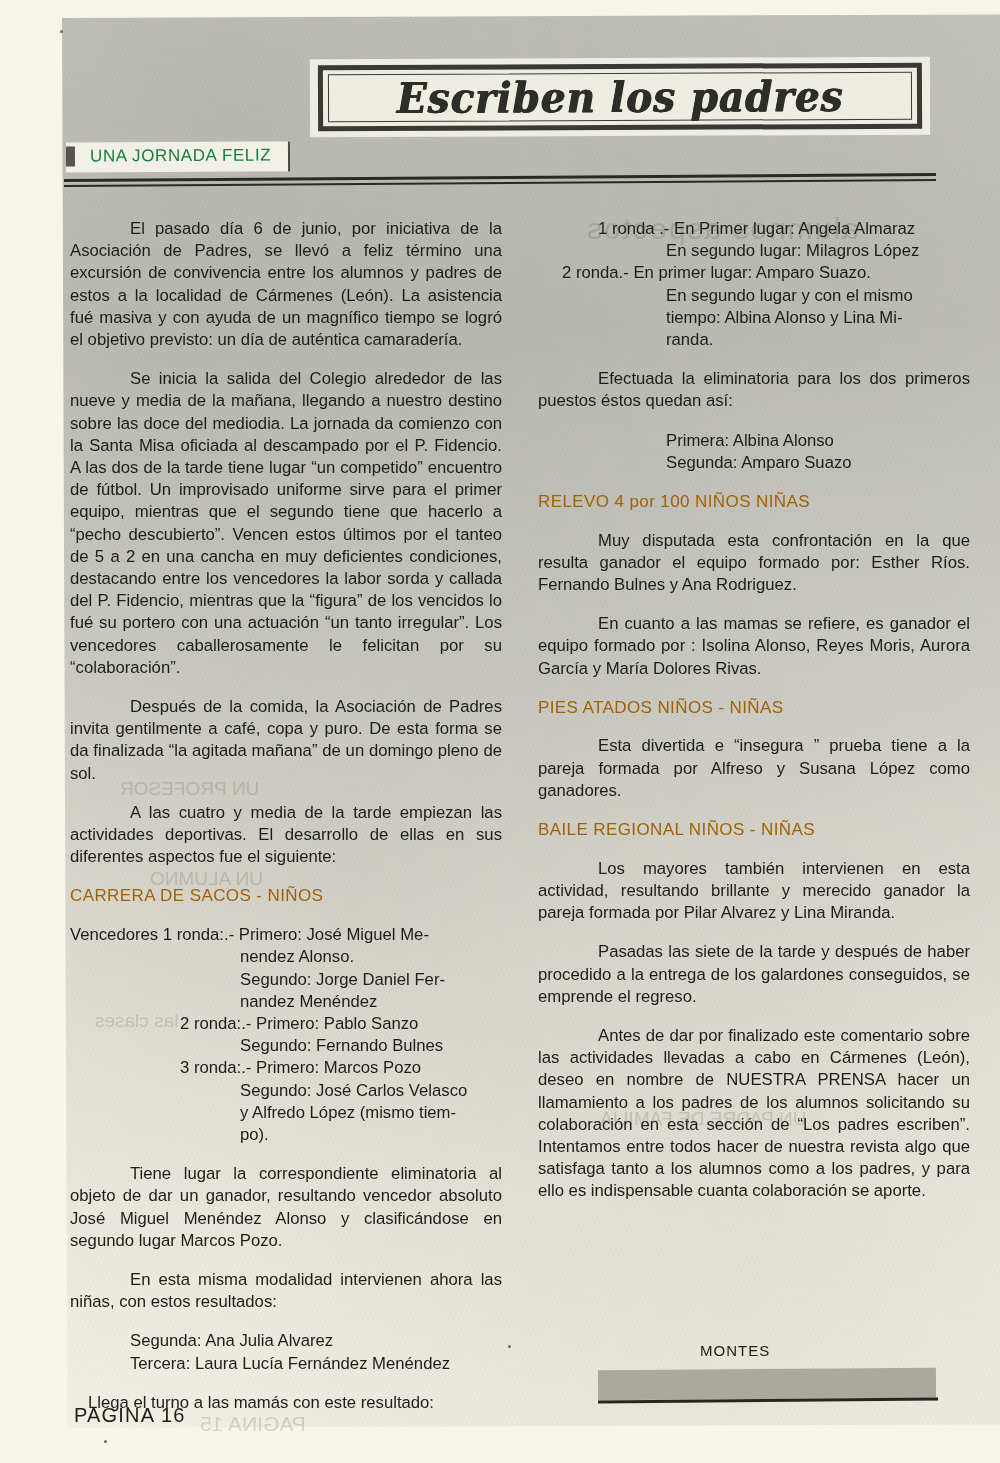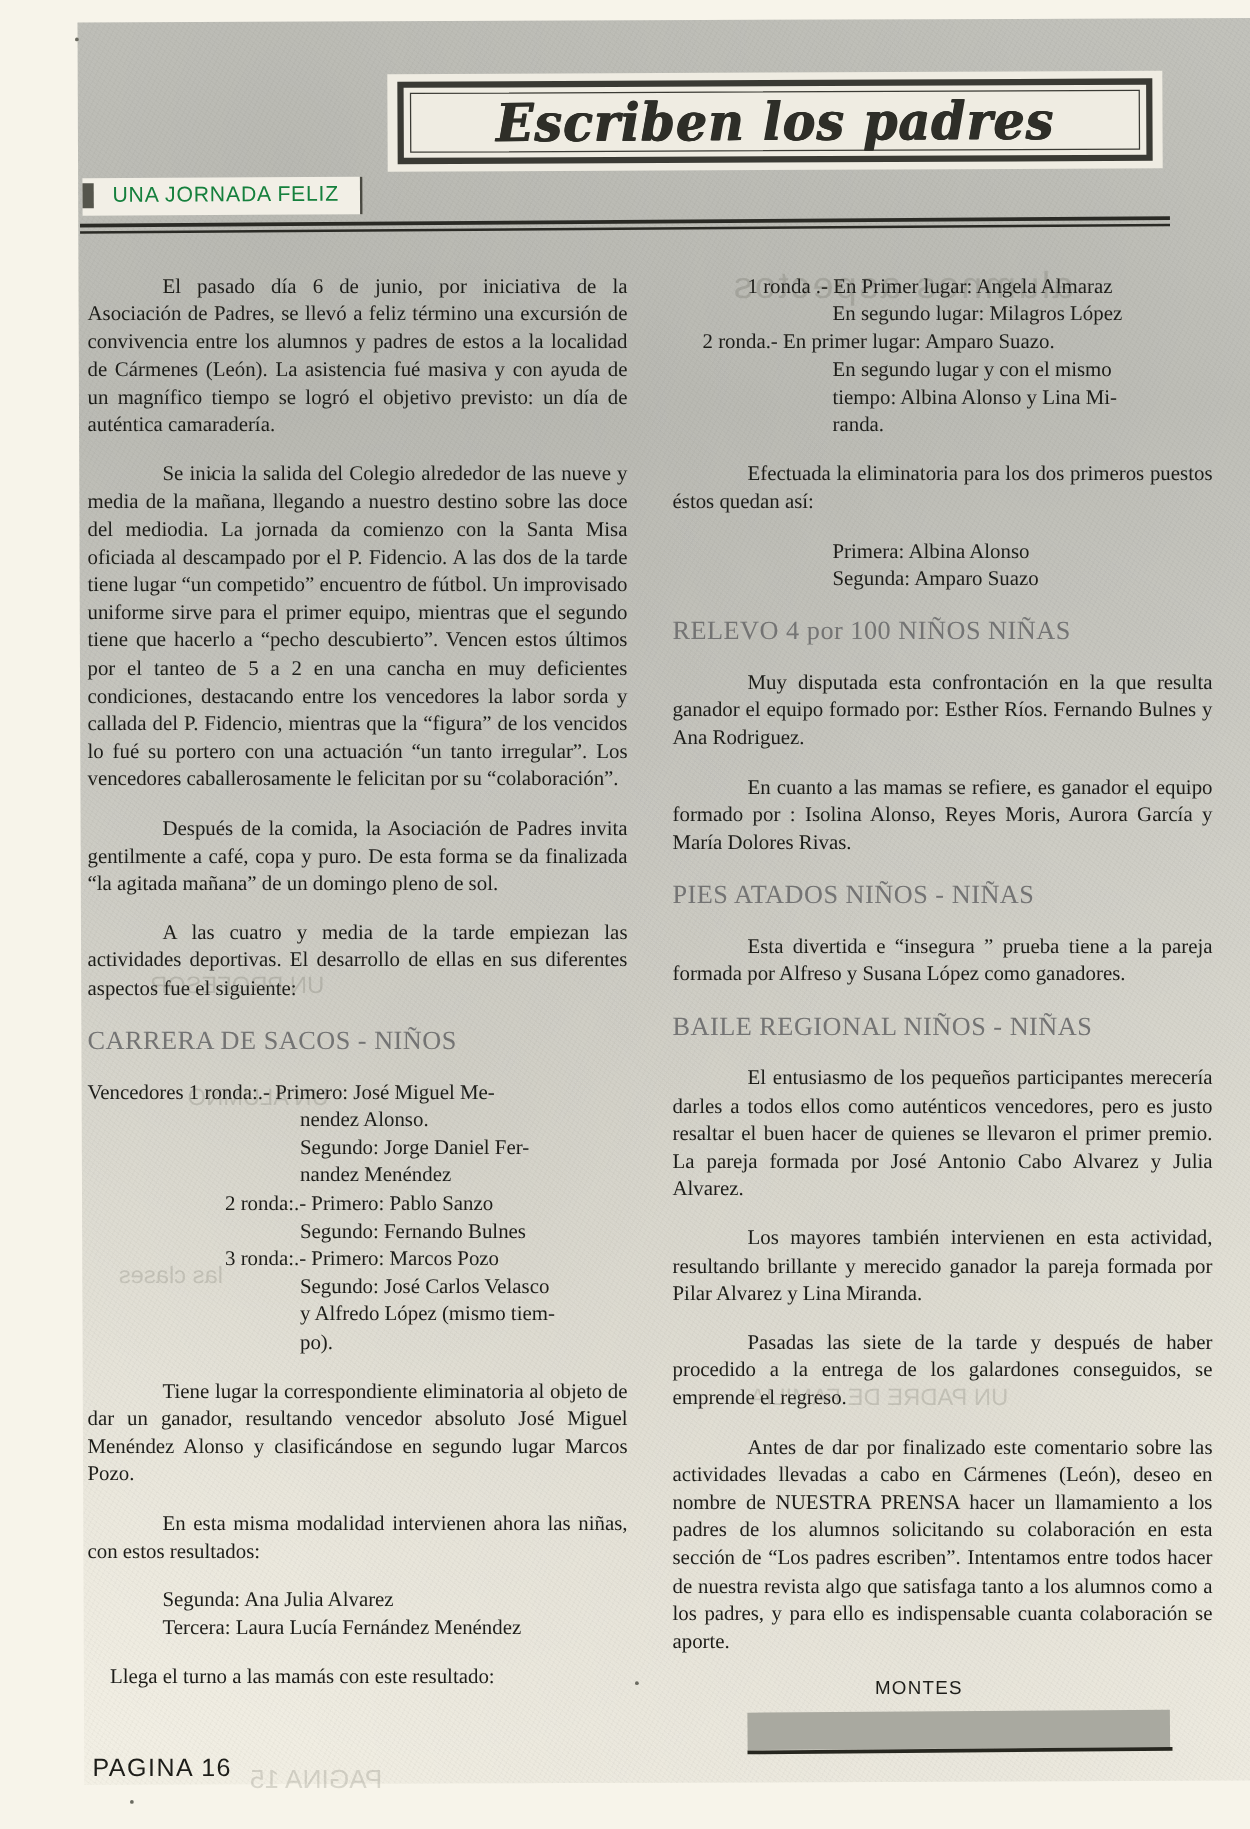--- a/index.html
+++ b/index.html
@@ -137,37 +137,36 @@
 
   
   .col {
     position: absolute;
     top: 218px;
     width: 432px;
     font-size: 16.7px;
     line-height: 1.33;
     color: #1d1d19;
     text-align: justify;
-    font-family: Liberation Serif, serif;
   }
   .col-left  { left: 70px; }
   .col-right { left: 538px; }
 
   .col p {
     margin: 0 0 17px 0;
     text-indent: 60px;
   }
   .col p.noindent { text-indent: 0; }
 
   h2.section {
-    font-size: 21px;
+    font-size: 17px;
     font-weight: normal;
     letter-spacing: 0.4px;
     margin: 4px 0 16px 0;
-    color: #737373;
+    color: #a16207;
   }
 
   
   .results {
     margin: 0 0 17px 0;
     padding: 0;
     list-style: none;
   }
   .results li {
     margin: 0;
@@ -321,21 +320,20 @@
 
       <p>Muy disputada esta confrontación en la que resulta ganador el equipo formado por: Esther Ríos. Fernando Bulnes y Ana Rodriguez.</p>
       <p>En cuanto a las mamas se refiere, es ganador el equipo formado por : Isolina Alonso, Reyes Moris, Aurora García y María Dolores Rivas.</p>
 
       <h2 class="section">PIES ATADOS NIÑOS - NIÑAS</h2>
 
       <p>Esta divertida  e “insegura ” prueba tiene a la pareja formada por Alfreso y Susana López como ganadores.</p>
 
       <h2 class="section">BAILE REGIONAL NIÑOS - NIÑAS</h2>
 
-      <p>El entusiasmo de los pequeños participantes merecería darles a todos ellos como auténticos vencedores, pero es justo resaltar el buen hacer de quienes se llevaron el primer premio. La pareja formada por José Antonio Cabo Alvarez y Julia Alvarez.</p>
       <p>Los mayores también  intervienen en esta actividad, resultando brillante y merecido ganador la pareja formada por Pilar Alvarez y Lina Miranda.</p>
       <p>Pasadas las siete de la tarde y después de haber procedido a la entrega de los galardones conseguidos, se emprende el regreso.</p>
       <p>Antes de dar por finalizado este comentario sobre las actividades llevadas a cabo en Cármenes (León), deseo en nombre de NUESTRA PRENSA hacer un llamamiento a los padres de los alumnos solicitando su colaboración en esta sección de “Los padres escriben”. Intentamos entre todos hacer de nuestra revista algo que satisfaga tanto a los alumnos como a los padres, y para ello es indispensable cuanta colaboración se aporte.</p>
     </div>
 
     <div class="signature">MONTES</div>
     <div class="sig-bar"></div>
     <div class="sig-rule"></div>
 
     <div class="folio">PAGINA  16</div>

